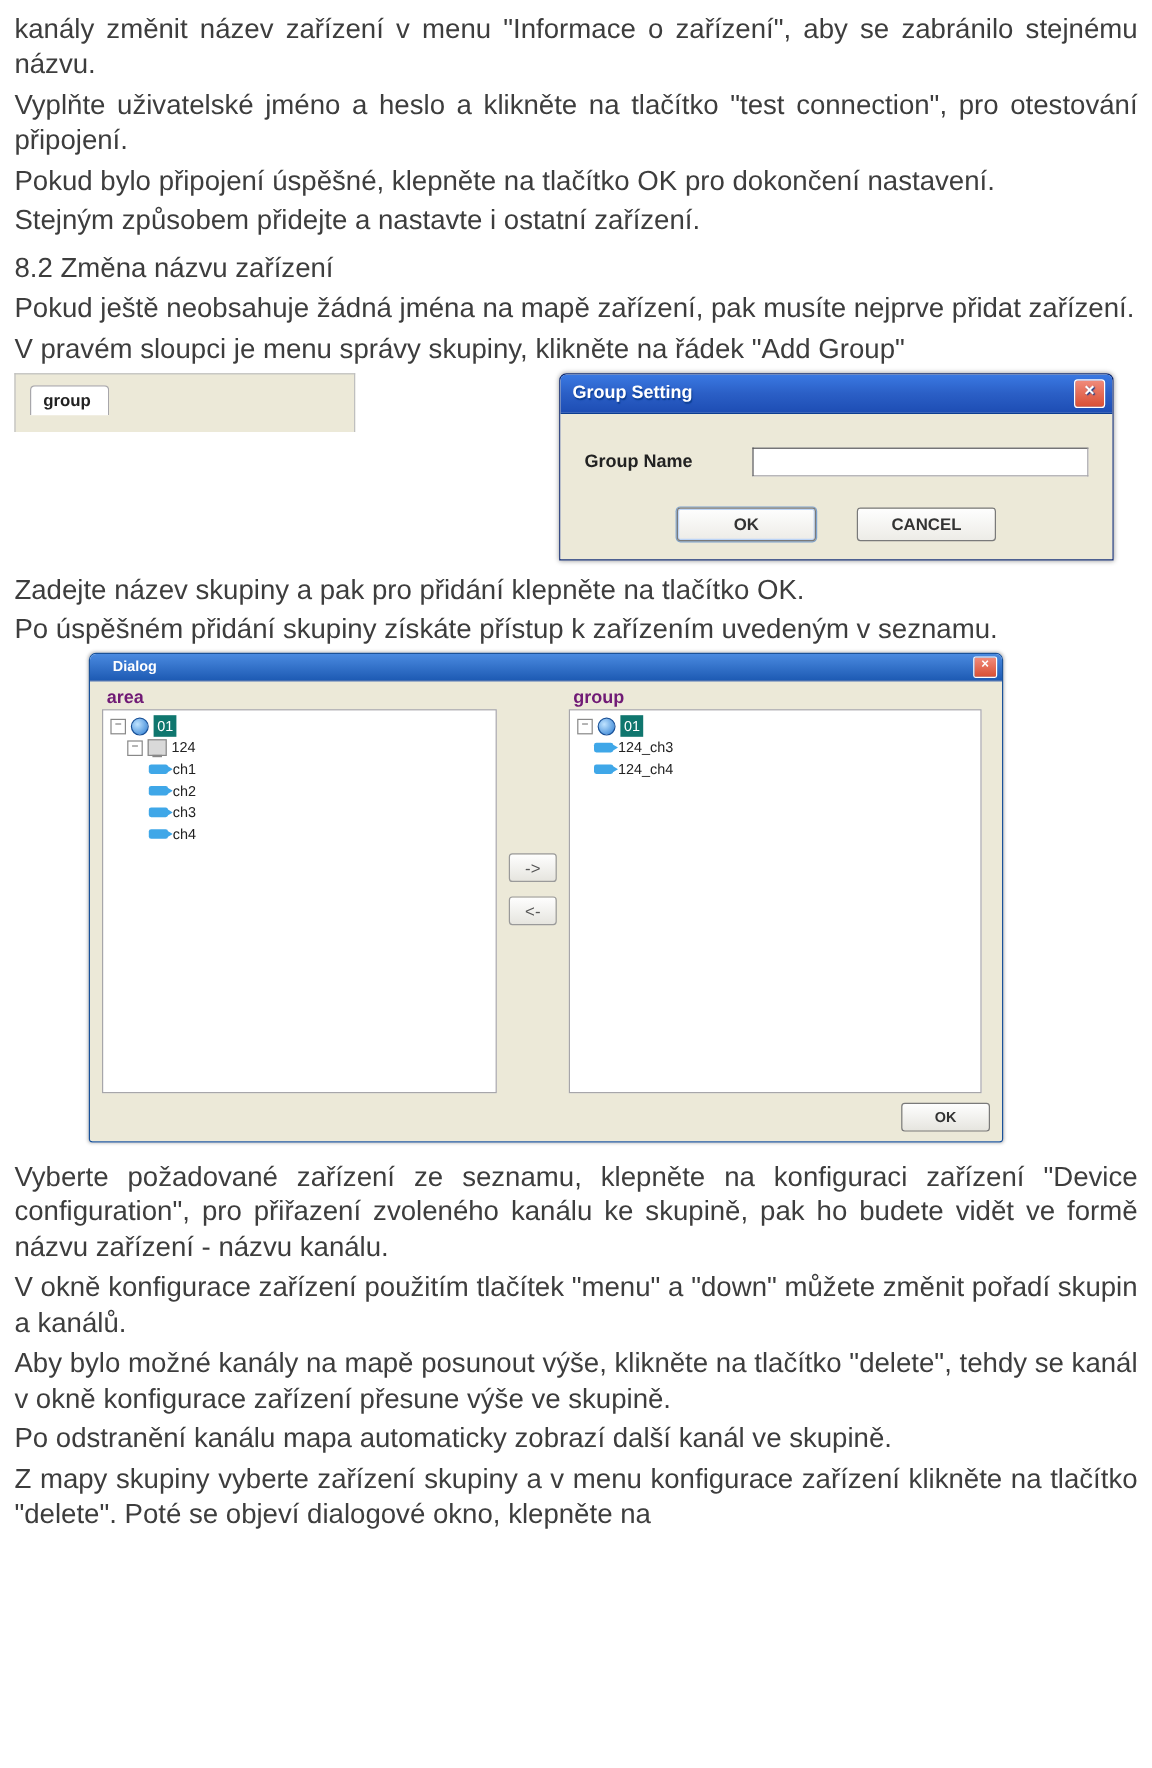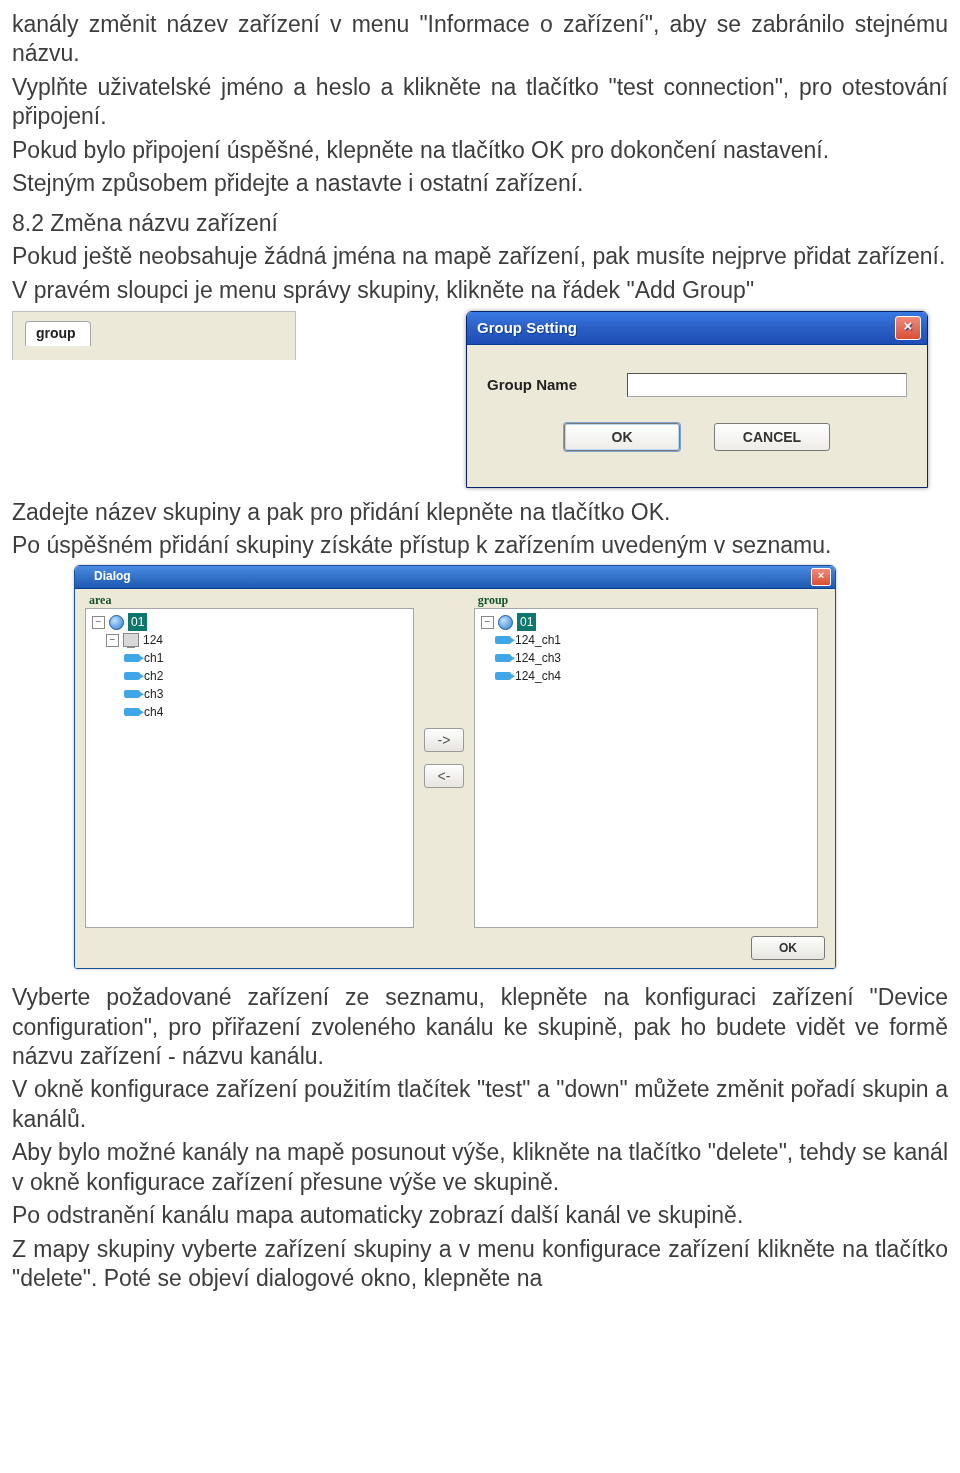--- a/index.html
+++ b/index.html
@@ -86,21 +86,21 @@
     border: 1px solid #fff;
     border-radius: 3px;
     color: #fff;
     font-weight: bold;
     font-size: 15px;
     line-height: 18px;
     text-align: center;
   }
   .groupset-body {
     background: #ece9d8;
-    padding: 28px 20px 36px 20px;
+    padding: 28px 20px 15px 20px;
   }
   .gs-row { display: flex; align-items: center; margin-bottom: 26px; }
   .gs-label { font-size: 15px; font-weight: bold; color: #222; width: 140px; }
   .gs-input {
     flex: 1;
     height: 22px;
     background: #fff;
     border: 1px inset #a7a6aa;
     font-size: 14px;
     padding: 0 4px;
@@ -146,21 +146,21 @@
     background: linear-gradient(#f08b7b,#d94f34);
     border: 1px solid #fff;
     border-radius: 2px;
     color: #fff; font-size: 11px; line-height: 13px;
     text-align: center; font-weight: bold;
   }
   .fig2-body {
     background: #ece9d8;
     padding: 4px 10px 8px 10px;
   }
-  .labels-row{ display:flex; font-size:12px; font-weight:bold; color:#14532d;font-family:Liberation Serif, serif;}
+  .labels-row{ display:flex; font-size:15px; font-weight:bold; color:#701a75;}
   .labels-row .lab-area{ width:52%; padding-left:4px;}
   .labels-row .lab-group{ padding-left:4px;}
   .trees-row {
     display: flex;
     align-items: flex-start;
     gap: 10px;
   }
   .tree-box {
     background: #fff;
     border: 1px solid #a7a6aa;
@@ -314,35 +314,31 @@
       </div>
 
       <div class="tree-box right">
         <div class="tree-node">
           <span class="tree-exp">−</span>
           <span class="globe-ico"></span>
           <span class="sel">01</span>
         </div>
         <div class="tree-node indent1">
             <span class="cam-ico"></span>
-            <span>124_ch1</span>
-          </div>
-        <div class="tree-node indent1">
-            <span class="cam-ico"></span>
             <span>124_ch3</span>
           </div>
         <div class="tree-node indent1">
             <span class="cam-ico"></span>
             <span>124_ch4</span>
           </div>
       </div>
     </div>
     <div class="fig2-footer">
       <button class="fig2-ok">OK</button>
     </div>
   </div>
 </div>
 
 <p>Vyberte požadované zařízení ze seznamu, klepněte na konfiguraci zařízení "Device configuration", pro přiřazení zvoleného kanálu ke skupině, pak ho budete vidět ve formě názvu zařízení - názvu kanálu.</p>
-<p>V okně konfigurace zařízení použitím tlačítek "test" a "down" můžete změnit pořadí skupin a kanálů.</p>
+<p>V okně konfigurace zařízení použitím tlačítek "menu" a "down" můžete změnit pořadí skupin a kanálů.</p>
 <p>Aby bylo možné kanály na mapě posunout výše, klikněte na tlačítko "delete", tehdy se kanál v okně konfigurace zařízení přesune výše ve skupině.</p>
 <p>Po odstranění kanálu mapa automaticky zobrazí další kanál ve skupině.</p>
 <p>Z mapy skupiny vyberte zařízení skupiny a v menu konfigurace zařízení klikněte na tlačítko "delete". Poté se objeví dialogové okno, klepněte na</p>
 
 </body></html>

